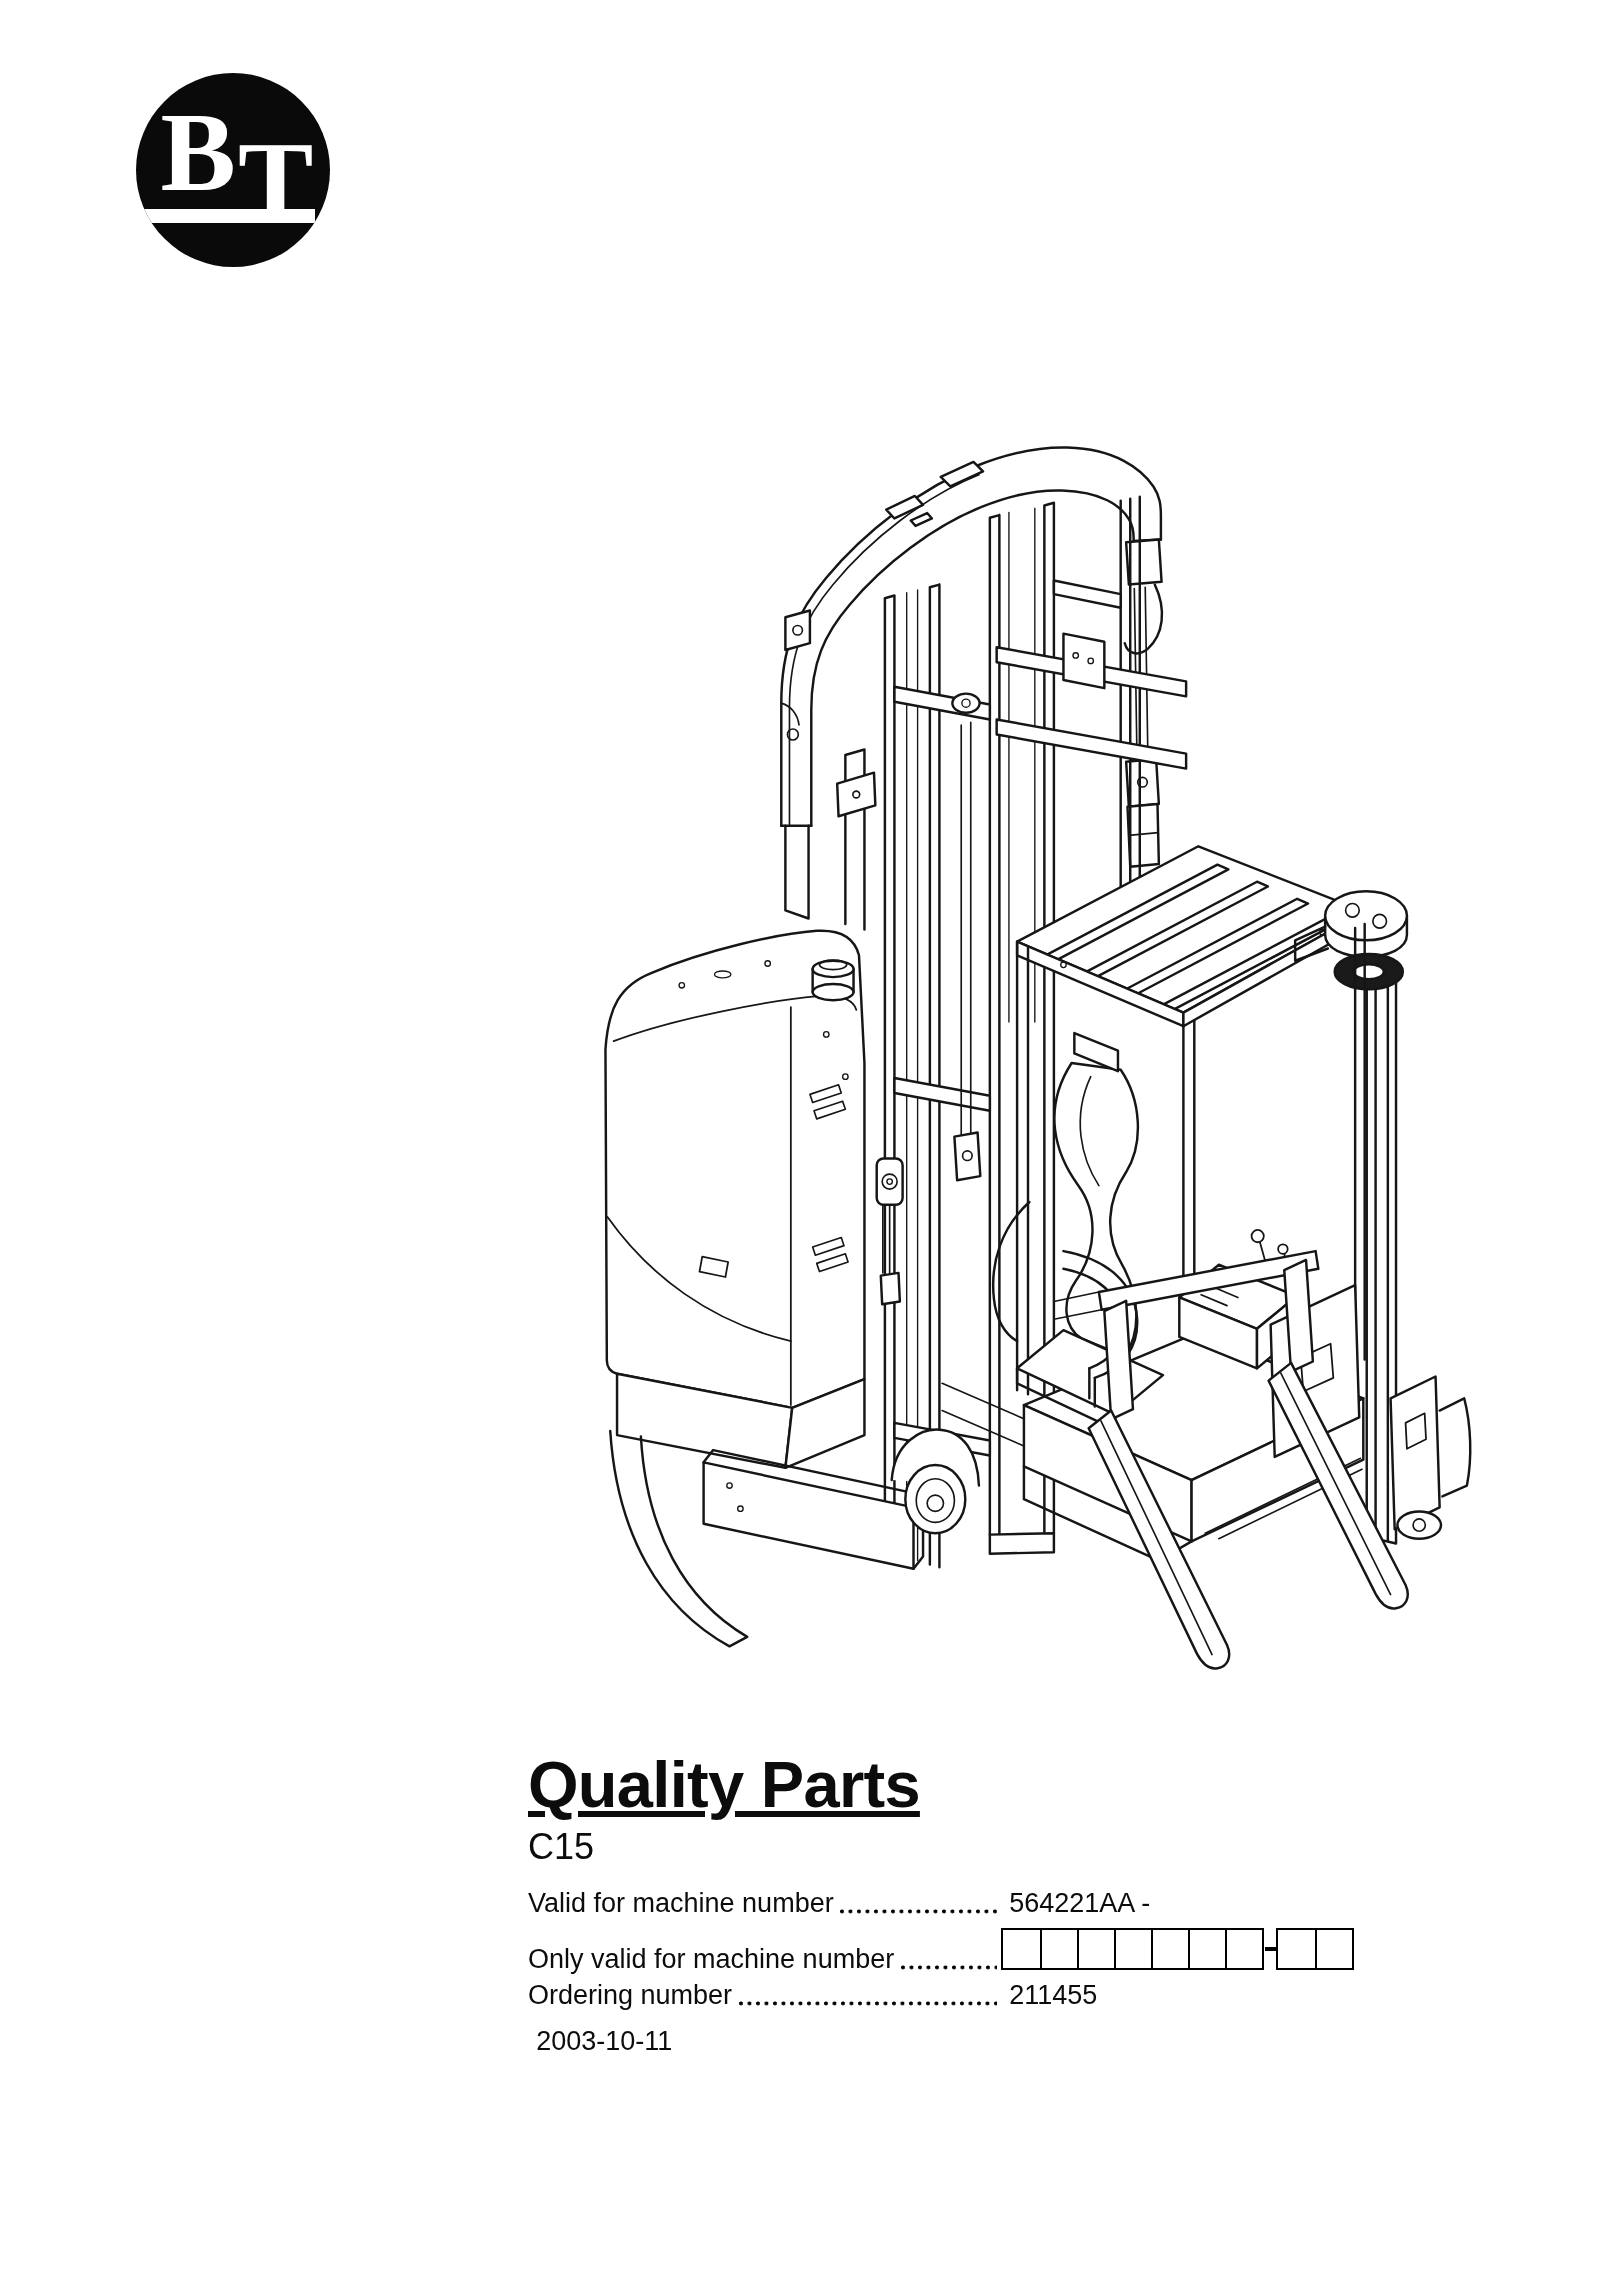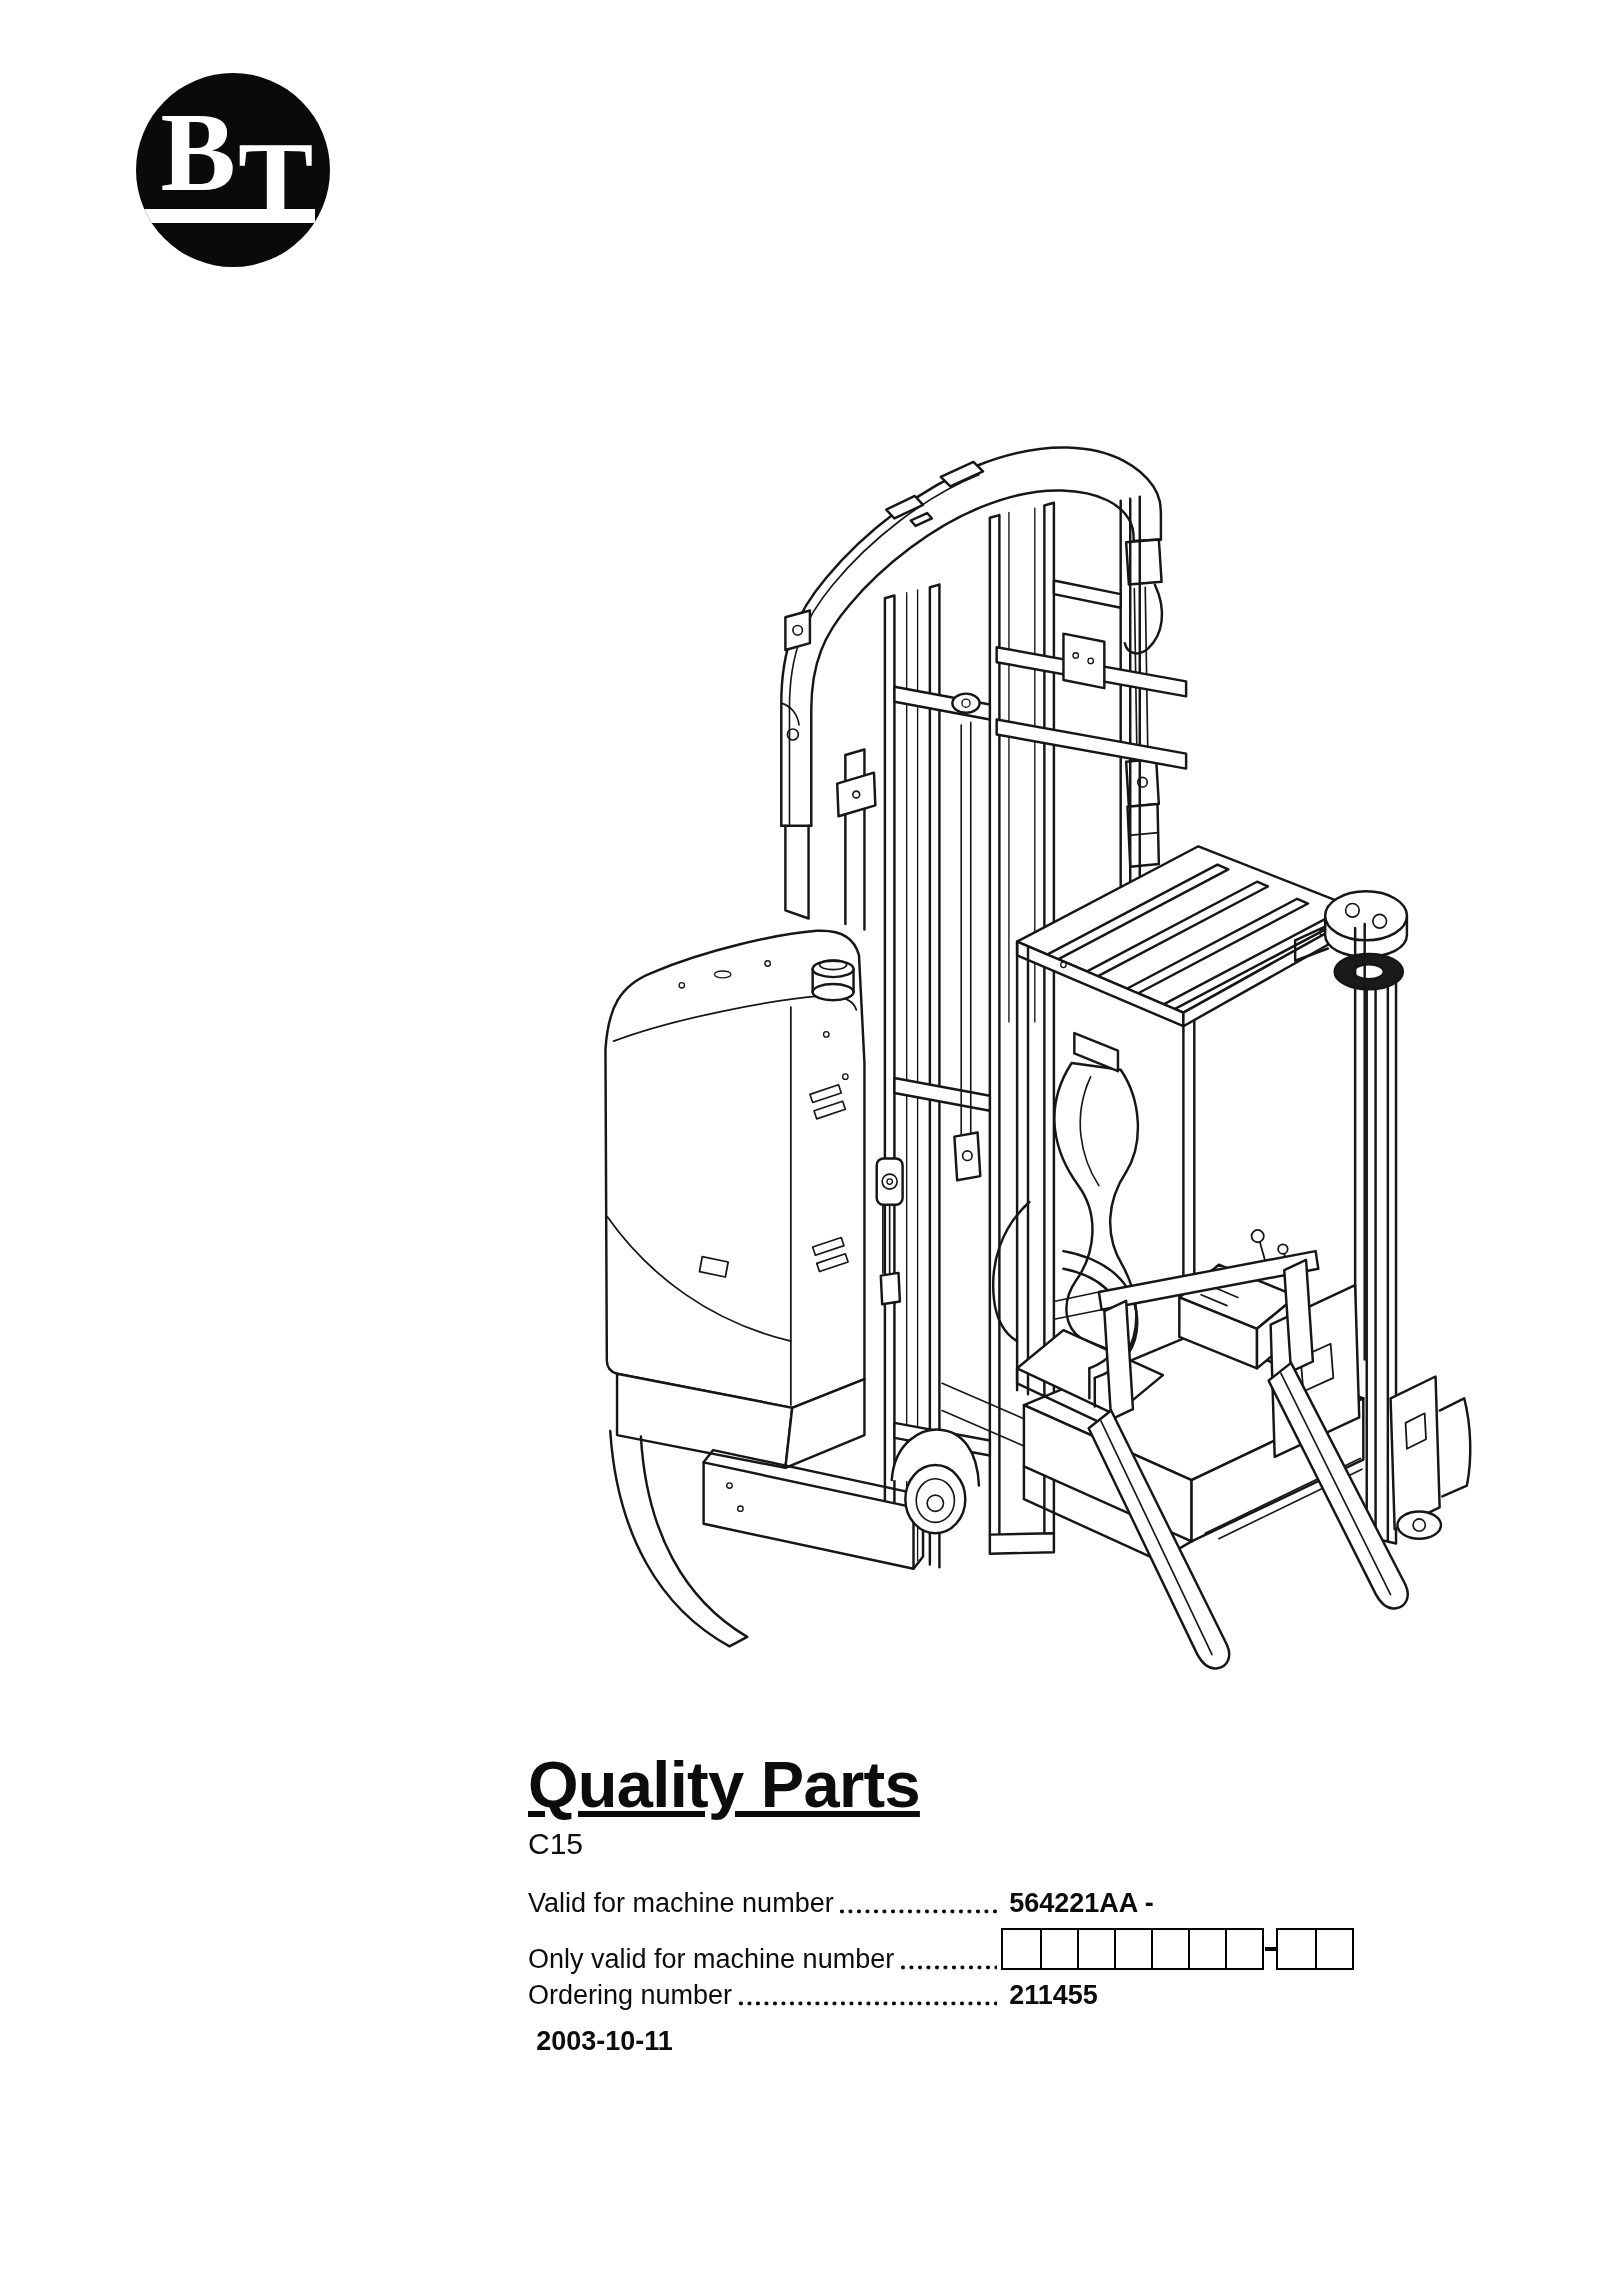--- a/index.html
+++ b/index.html
@@ -28,32 +28,32 @@
   }
   
   .illustration{position:absolute;left:600px;top:436px;width:886px;height:1254px;}
   
   .title{
     position:absolute;left:528px;top:1752px;
     font-size:65px;font-weight:700;letter-spacing:-0.7px;line-height:1;white-space:nowrap;text-decoration:underline;
   }
   .model{
     position:absolute;left:528px;top:1829px;
-    font-size:30px;line-height:1;white-space:nowrap;
+    font-size:36px;line-height:1;white-space:nowrap;
   }
   .details{position:absolute;left:528px;top:1880px;width:906px;}
   .detail-row{display:flex;align-items:baseline;height:46px;font-size:27px;line-height:46px;}
   .detail-row .lead{display:flex;width:473px;flex:none;}
   .detail-row .label{flex:none;white-space:nowrap;}
   .detail-row .dots{
     flex:1;height:6.8px;align-self:flex-end;margin:0 4.1px 11.6px 6.8px;
     background-image:radial-gradient(circle at 2px 3.4px,#000 1.7px,transparent 2.2px);
     background-size:8.5px 6.8px;background-repeat:repeat-x;background-position:left bottom;
   }
-  .detail-row .value{flex:none;padding-left:8.2px;white-space:nowrap;font-weight:bold;}
+  .detail-row .value{flex:none;padding-left:8.2px;white-space:nowrap;}
   
   .boxes-wrap{display:flex;align-items:center;height:46px;}
   .boxgroup{display:flex;height:42px;border:2px solid #000;background:#fff;box-sizing:border-box;}
   .boxgroup .cell{width:37px;height:100%;border-left:2px solid #000;box-sizing:border-box;}
   .boxgroup .cell:first-child{border-left:none;}
   .box-dash{width:11px;height:3.4px;background:#000;margin:0 0.7px;flex:none;}
 </style>
 </head>
 <body>
 

